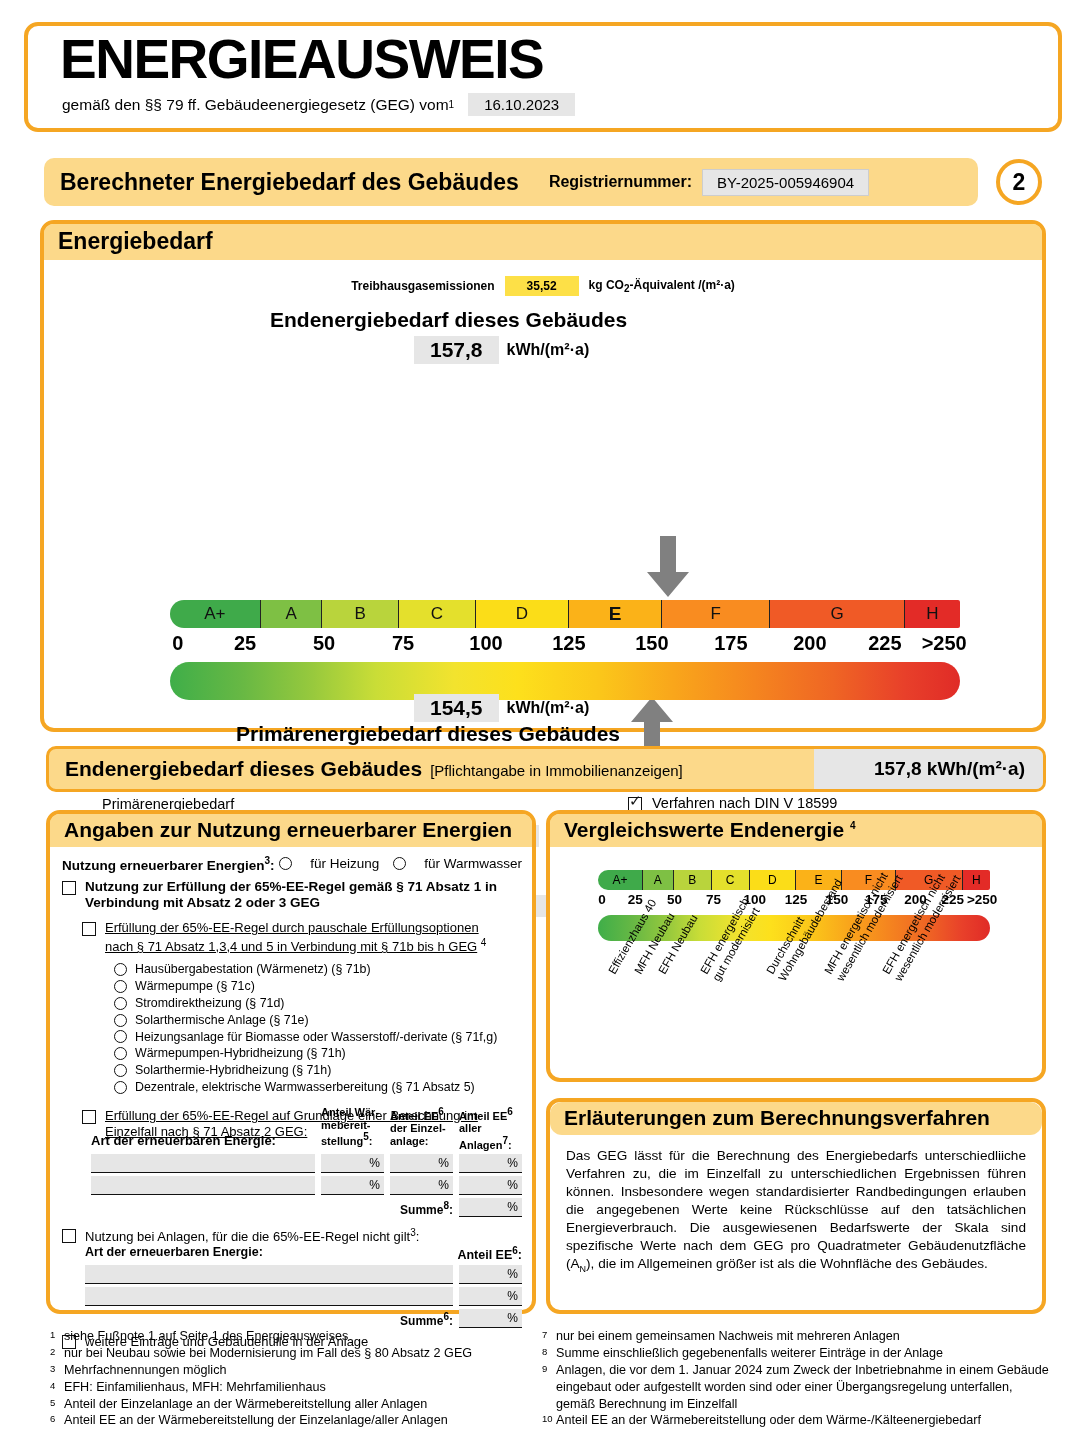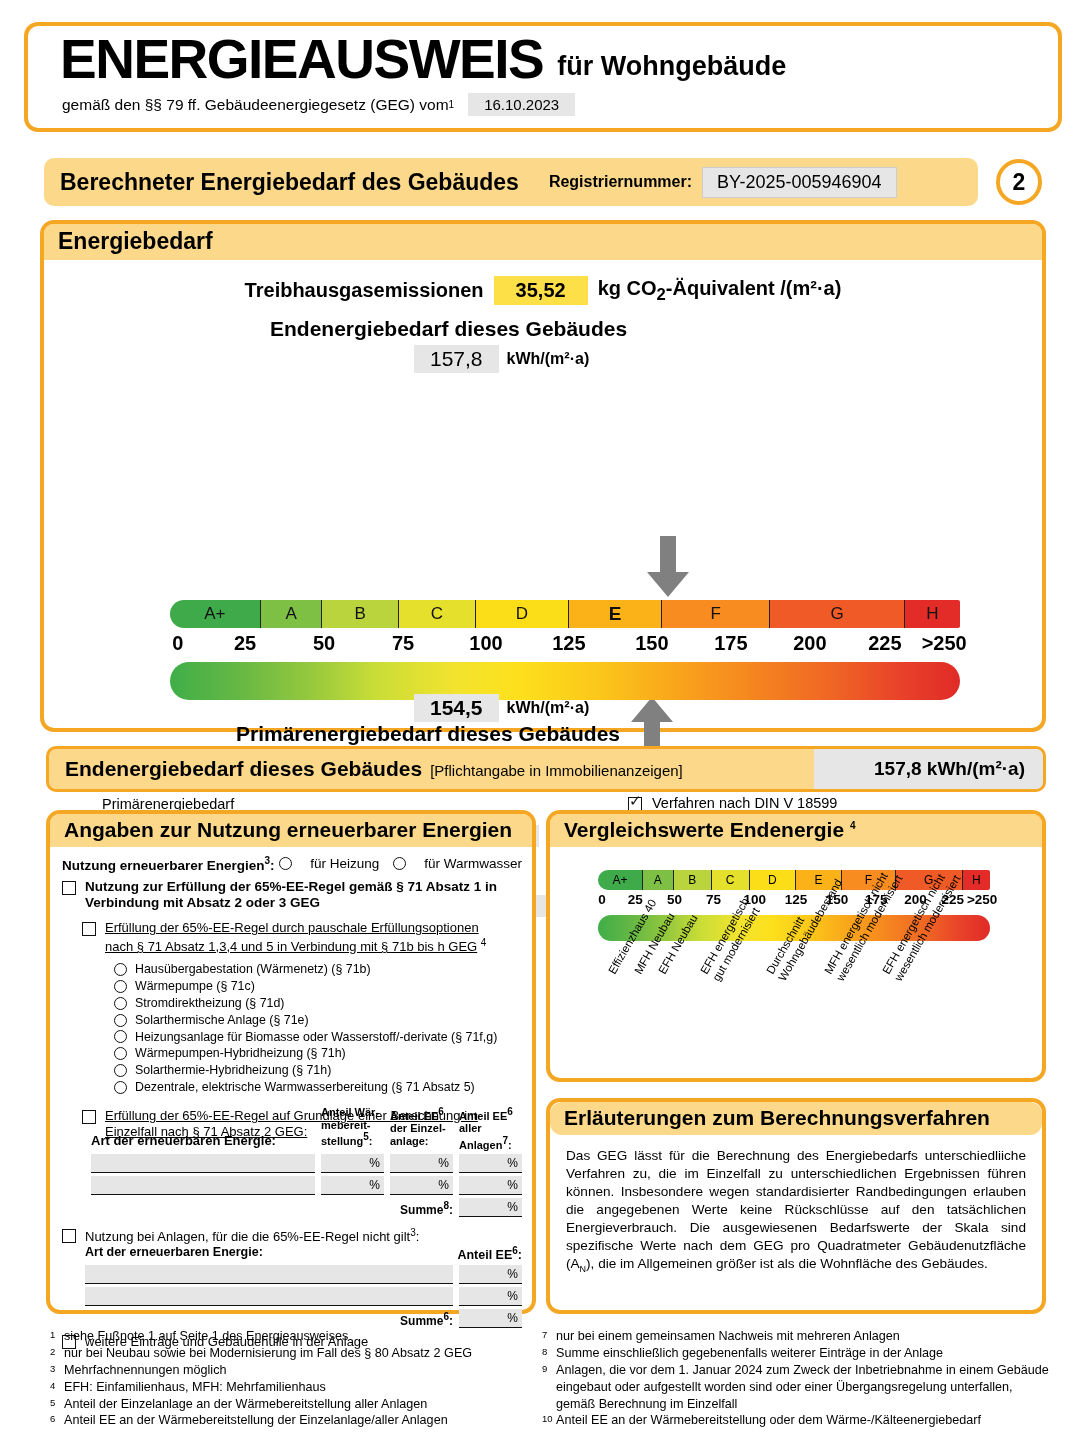--- a/index.html
+++ b/index.html
@@ -41,49 +41,49 @@
 
   
   #reg-bar {
     position:absolute; left:44px; top:158px; width:934px; height:48px;
     background:#fcd98a; border-radius:10px;
     display:flex; align-items:center; padding:0 16px;
   }
   #reg-title { font-size:23px; font-weight:bold; }
   #reg-label { font-size:16px; font-weight:bold; margin-left:30px; }
   #reg-value {
-    background:#e6e6e6; font-size:18px; margin-left:10px;
+    background:#e6e6e6; font-size:15px; margin-left:10px;
     padding:4px 14px; border:1px solid #cdcdcd;
   }
   #page-num {
     position:absolute; left:996px; top:159px; width:46px; height:46px;
     border:4px solid #f5a623; border-radius:50%;
     display:flex; align-items:center; justify-content:center;
     font-size:23px; font-weight:bold; background:#fff;
   }
 
   
   #bedarf-box { left:40px; top:220px; width:1006px; height:512px; }
   #bedarf-hdr { font-size:23px; }
 
   .ghg-row {
     display:flex; align-items:center; justify-content:center;
-    margin-top:16px; font-size:20px; font-weight:bold;
+    margin-top:16px; font-size:12px; font-weight:bold;
   }
   .ghg-val { background:#fde047; padding:3px 22px; margin:0 10px; font-weight:bold; }
   .ghg-unit { font-weight:bold; }
 
   .end-label-row { position:relative; margin-top:12px; height:58px; }
   .end-label {
     position:absolute; left:226px; top:0; font-size:21px; font-weight:bold;
   }
   .end-val-row {
     position:absolute; left:370px; top:28px; display:flex; align-items:center;
   }
-  .end-val { background:#e6e6e6; padding:2px 16px; font-size:21px; font-weight:normal; }
+  .end-val { background:#e6e6e6; padding:2px 16px; font-size:21px; font-weight:bold; }
   .end-unit { font-size:16px; font-weight:bold; margin-left:8px; }
 
   
   .arrow-down, .arrow-up {
     position:absolute; width:44px; height:62px;
   }
   .arrow-down { left:602px; top:312px; }
   .arrow-up   { left:586px; top:472px; }
 
   
@@ -229,21 +229,20 @@
   .fn .t { flex:1; }
 </style>
 </head>
 <body>
 
 <div class="page">
 
   <div class="obox" id="title-box">
     <div class="title-row">
       <div class="title-main">ENERGIEAUSWEIS</div>
-      <div class="title-sub">für Wohngebäude</div>
     </div>
     <div class="title-law">
       <span>gemäß den §§ 79 ff. Gebäudeenergiegesetz (GEG) vom</span>
       <span class="sup">1</span>
       <span class="grayfield" style="margin-left:14px;padding:3px 16px;font-size:15px;">16.10.2023</span>
     </div>
   </div>
 
   <div id="reg-bar">
     <span id="reg-title">Berechneter Energiebedarf des Gebäudes</span>

